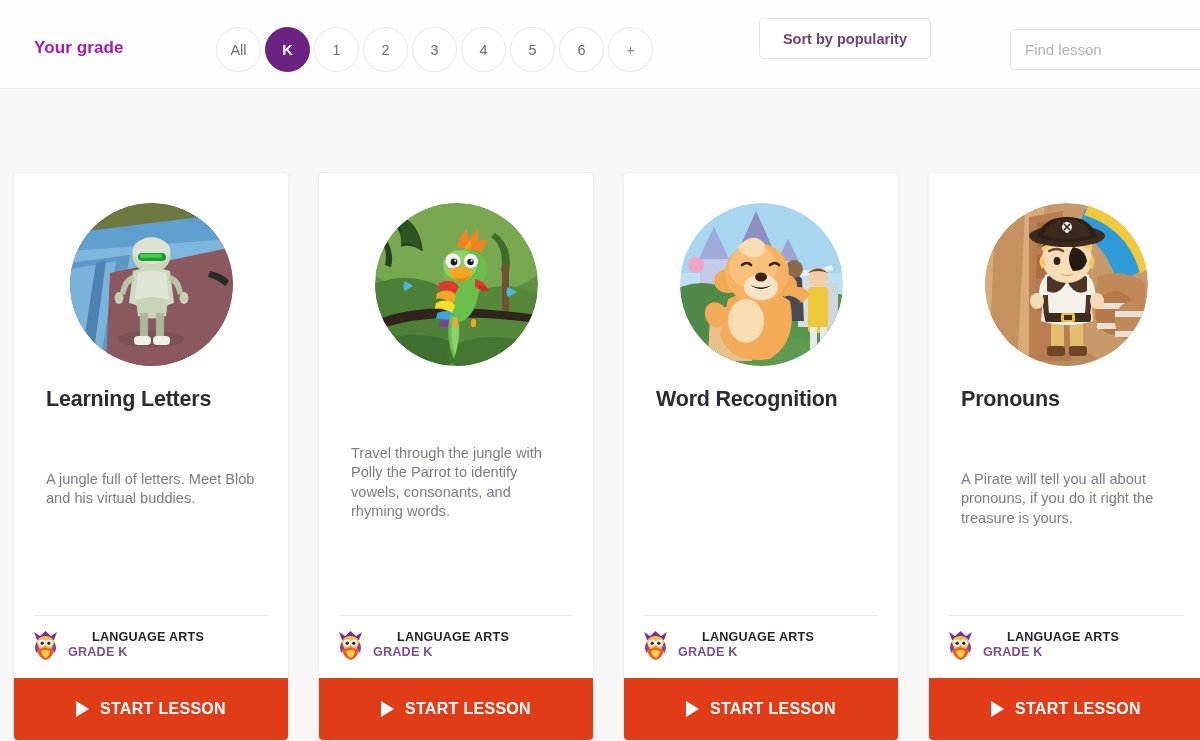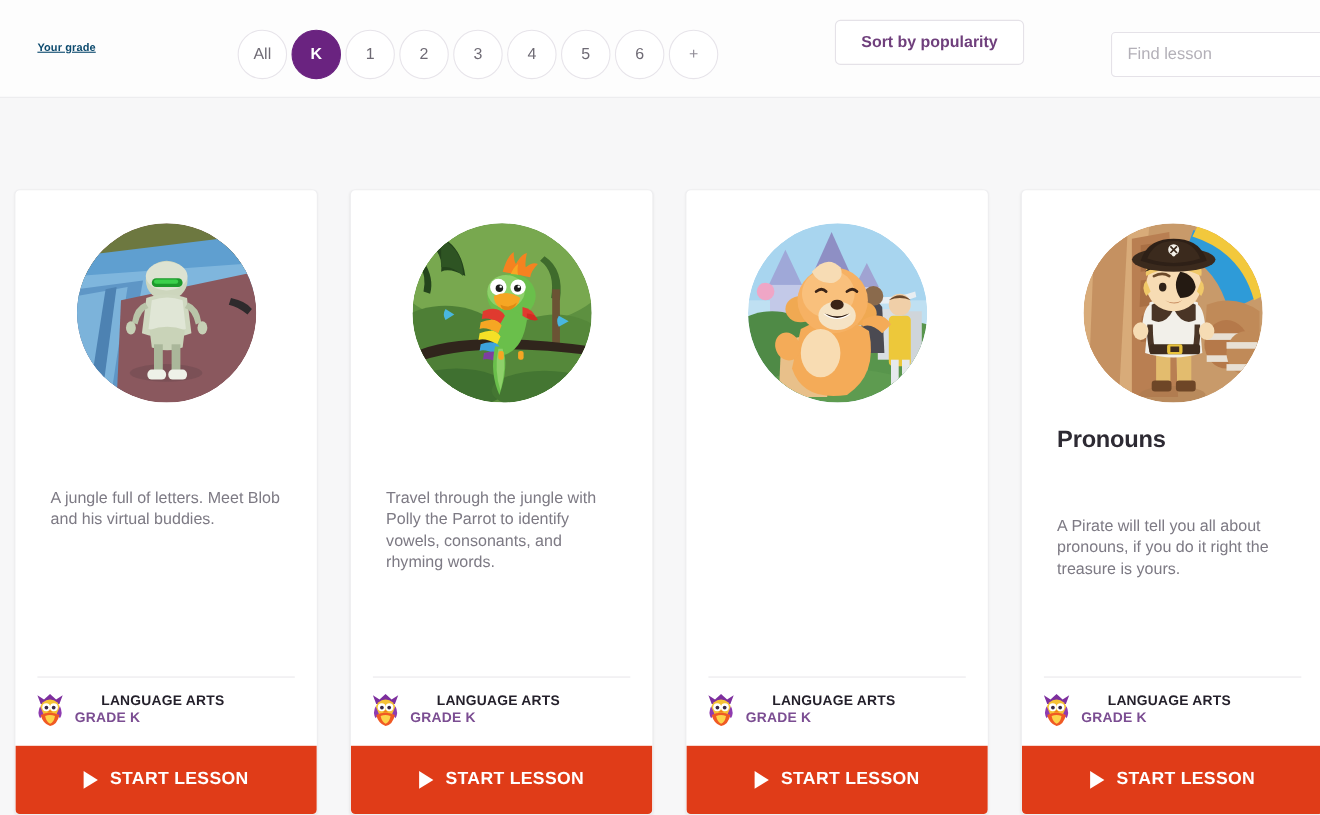--- a/index.html
+++ b/index.html
@@ -23,25 +23,24 @@
     border-bottom: 1px solid #ececee;
   }
   .topbar-inner {
     position: relative;
     height: 89px;
   }
   .grade-label {
     position: absolute;
     left: 34px;
     top: 38px;
-    font-size: 10px;
-    font-weight: bold;
-    color: #0c4a6e;
+    font-size: 17px;
+    font-weight: bold;
+    color: #a21caf;
     letter-spacing: .1px;
-    text-decoration: underline;
   }
 
   .grade-pills {
     position: absolute;
     left: 216px;
     top: 27px;
     display: flex;
     gap: 4px;
   }
   .pill {
@@ -274,20 +273,21 @@
             <ellipse cx="49" cy="95" rx="4.5" ry="6" fill="#c6d0b5"></ellipse>
             <ellipse cx="114" cy="95" rx="4.5" ry="6" fill="#c6d0b5"></ellipse>
             <rect x="70" y="110" width="8" height="26" fill="#aab79a"></rect>
             <rect x="86" y="110" width="8" height="26" fill="#aab79a"></rect>
             <rect x="64" y="133" width="17" height="9" rx="4" fill="#eef1e8"></rect>
             <rect x="83" y="133" width="17" height="9" rx="4" fill="#eef1e8"></rect>
           </g>
         </svg>
       </div>
     </div>
+    <div class="card-title">Learning Letters</div>
     <div class="card-desc">A jungle full of letters. Meet Blob and his virtual buddies.</div>
     <div class="card-foot">
       <div class="divider"></div>
       <div class="subject-row">
         <svg class="owl-icon" viewBox="0 0 27 31" aria-hidden="true">
           <path d="M5 10 L2 2 L8 6 L13.5 1 L19 6 L25 2 L22 10 Z" fill="#7d2f9e"></path>
           <ellipse cx="13.5" cy="14" rx="9" ry="8" fill="#f6c235"></ellipse>
           <path d="M4.5 12 q-3 6 0 11 l3 -4 z" fill="#8e3bb0"></path>
           <path d="M22.5 12 q3 6 0 11 l-3 -4 z" fill="#8e3bb0"></path>
           <path d="M5 20 q8 -4 17 0 q-2 9 -8.5 10 Q7 28 5 20 Z" fill="#f05a24"></path>
@@ -438,20 +438,21 @@
             <path d="M70 82 q11 8 22 0 q-11 5 -22 0z" fill="#2e1c12"></path>
             <path d="M62 62 q5 -4 9 0" stroke="#3b2417" stroke-width="2.6" fill="none" stroke-linecap="round"></path>
             <path d="M90 62 q5 -4 9 0" stroke="#3b2417" stroke-width="2.6" fill="none" stroke-linecap="round"></path>
             <ellipse cx="66" cy="118" rx="18" ry="22" fill="#f8dcb2"></ellipse>
             <path d="M104 88 q18 -10 26 4 l-8 8 q-10 -10 -18 -6z" fill="#f4ab58"></path>
             <ellipse cx="36" cy="112" rx="11" ry="13" fill="#f4ab58" transform="rotate(-22 36 112)"></ellipse>
           </g>
         </svg>
       </div>
     </div>
+    <div class="card-title">Word Recognition</div>
     <div class="card-foot">
       <div class="divider"></div>
       <div class="subject-row">
         <svg class="owl-icon" viewBox="0 0 27 31" aria-hidden="true">
           <path d="M5 10 L2 2 L8 6 L13.5 1 L19 6 L25 2 L22 10 Z" fill="#7d2f9e"></path>
           <ellipse cx="13.5" cy="14" rx="9" ry="8" fill="#f6c235"></ellipse>
           <path d="M4.5 12 q-3 6 0 11 l3 -4 z" fill="#8e3bb0"></path>
           <path d="M22.5 12 q3 6 0 11 l-3 -4 z" fill="#8e3bb0"></path>
           <path d="M5 20 q8 -4 17 0 q-2 9 -8.5 10 Q7 28 5 20 Z" fill="#f05a24"></path>
           <path d="M9 21 q4.5 -2 9 0 q-1 6 -4.5 7 Q10 26 9 21 Z" fill="#fcd34a"></path>

